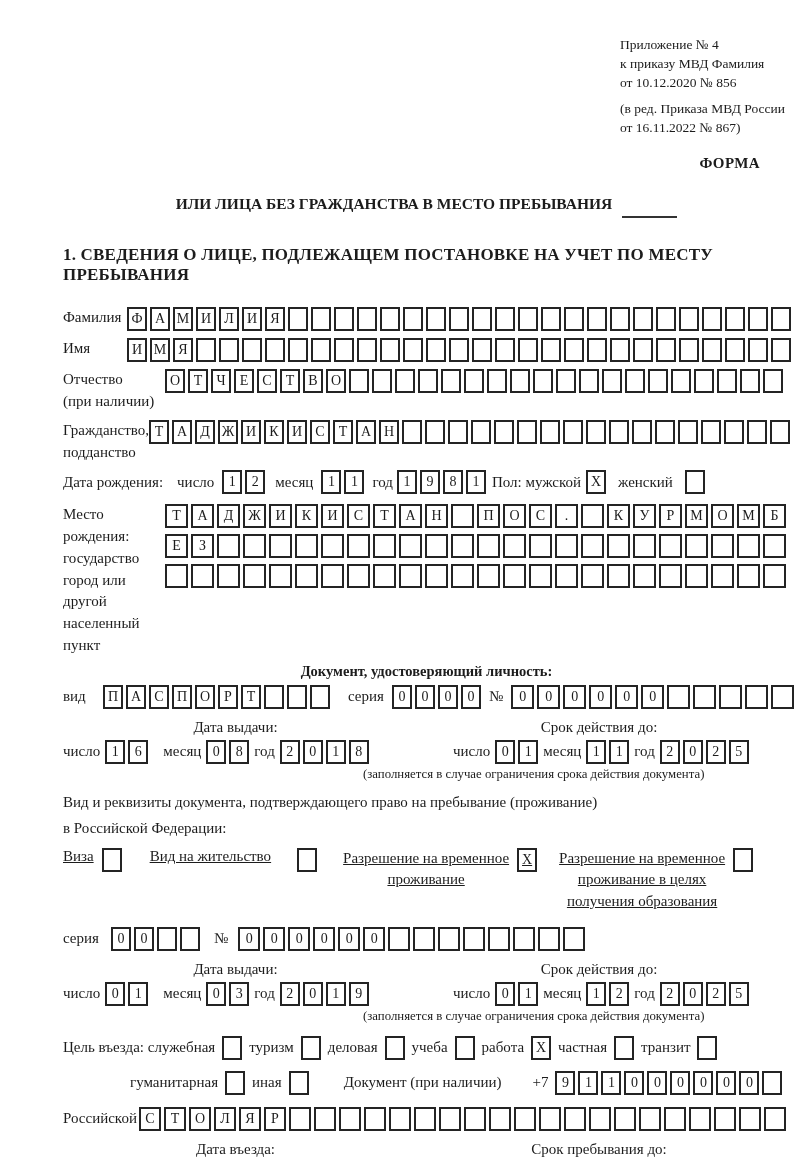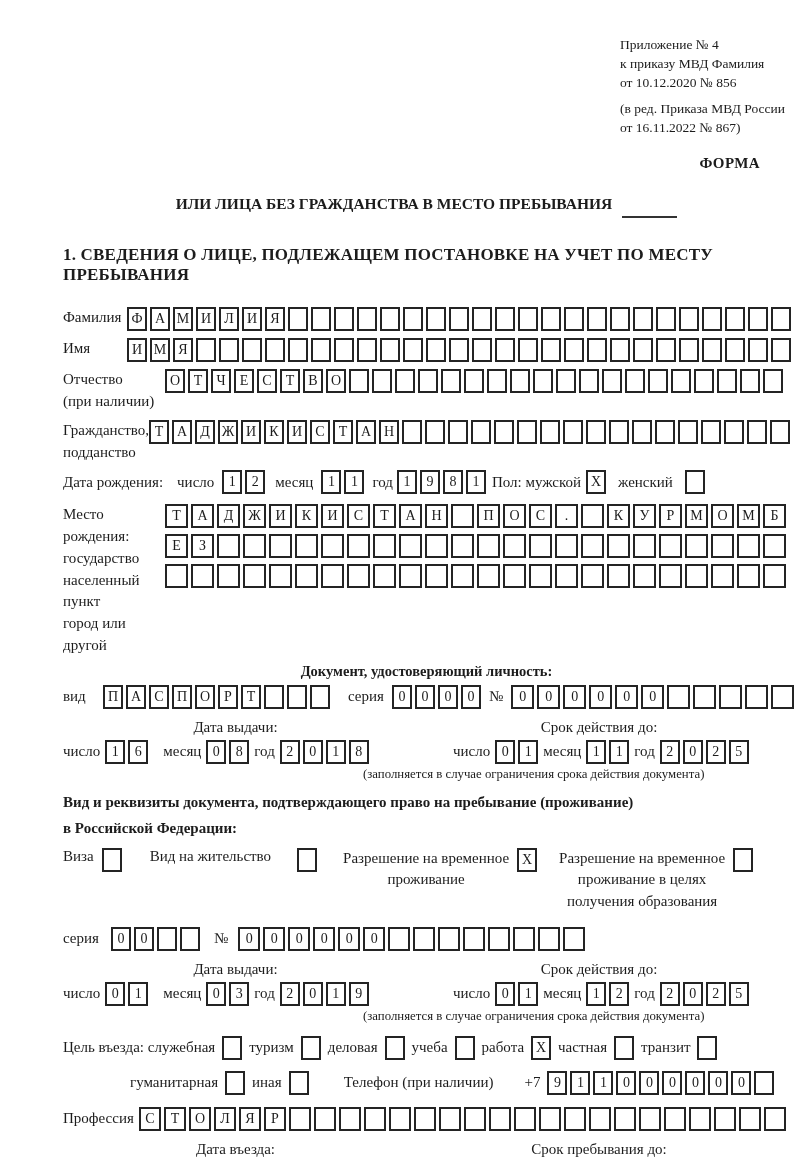--- a/index.html
+++ b/index.html
@@ -29,24 +29,24 @@
   .dateheads{display:flex;margin-top:10px;font-size:15px;}
   .dateheads .dh-left{width:345px;text-align:center;}
   .dateheads .dh-right{flex:1;text-align:center;}
   .daterow{display:flex;align-items:center;margin-top:4px;}
   .dategroup{display:flex;align-items:center;gap:5px;font-size:15px;}
   .dg-left{width:345px;}
   .dg-right{margin-left:45px;}
   .note-right{margin-top:3px;margin-left:300px;font-size:12.8px;}
 
   .center-bold{margin-top:10px;text-align:center;font-weight:bold;font-size:14.5px;}
-  .plain{margin-top:9px;font-size:15px;line-height:1.5;font-weight:bold;}
+  .plain{margin-top:9px;font-size:15px;line-height:1.5;}
 
   
-  .permitrow{display:flex;align-items:flex-start;margin-top:8px;font-size:15px;}
+  .permitrow{display:flex;align-items:flex-start;margin-top:8px;font-size:15px;text-decoration:underline;}
   .permitrow .opt{display:flex;align-items:flex-start;gap:8px;}
   .optlabel{text-align:center;line-height:1.45;}
 
   .purpose{display:flex;align-items:center;gap:7px;margin-top:12px;font-size:15px;flex-wrap:nowrap;}
 </style>
 </head>
 <body>
 
 <div class="page">
 
@@ -234,22 +234,22 @@
     <span class="lbl" style="margin-left:12px;">женский</span>
     <span class="cells" style="margin-left:12px;">
         <span class="cell"></span>
       </span>
   </div>
 
   <div class="frow" style="margin-top:10px;">
     <div class="lbl" style="width:102px;">
       <div>Место рождения:</div>
       <div>государство</div>
+      <div>город или другой</div>
       <div>населенный пункт</div>
-      <div>город или другой</div>
     </div>
     <div class="stack">
       <div class="cells cw23">
           <span class="cell">Т</span>
           <span class="cell">А</span>
           <span class="cell">Д</span>
           <span class="cell">Ж</span>
           <span class="cell">И</span>
           <span class="cell">К</span>
           <span class="cell">И</span>
@@ -554,38 +554,38 @@
 
   <div class="purpose" style="margin-left:67px;margin-top:11px;">
     <span>гуманитарная</span>
     <span class="cells">
         <span class="cell"></span>
       </span>
     <span>иная</span>
     <span class="cells">
         <span class="cell"></span>
       </span>
-    <span style="margin-left:28px;">Телефон (при наличии)</span>
+    <span style="margin-left:28px;">Документ (при наличии)</span>
     <span style="margin-left:24px;">+7</span>
     <span class="cells">
         <span class="cell">9</span>
         <span class="cell">1</span>
         <span class="cell">1</span>
         <span class="cell">0</span>
         <span class="cell">0</span>
         <span class="cell">0</span>
         <span class="cell">0</span>
         <span class="cell">0</span>
         <span class="cell">0</span>
         <span class="cell"></span>
       </span>
   </div>
 
   <div class="frow" style="align-items:center;margin-top:12px;">
-    <span class="lbl" style="width:76px;">Профессия</span>
+    <span class="lbl" style="width:76px;">Российской</span>
     <span class="cells cw22">
         <span class="cell">С</span>
         <span class="cell">Т</span>
         <span class="cell">О</span>
         <span class="cell">Л</span>
         <span class="cell">Я</span>
         <span class="cell">Р</span>
         <span class="cell"></span>
         <span class="cell"></span>
         <span class="cell"></span>

